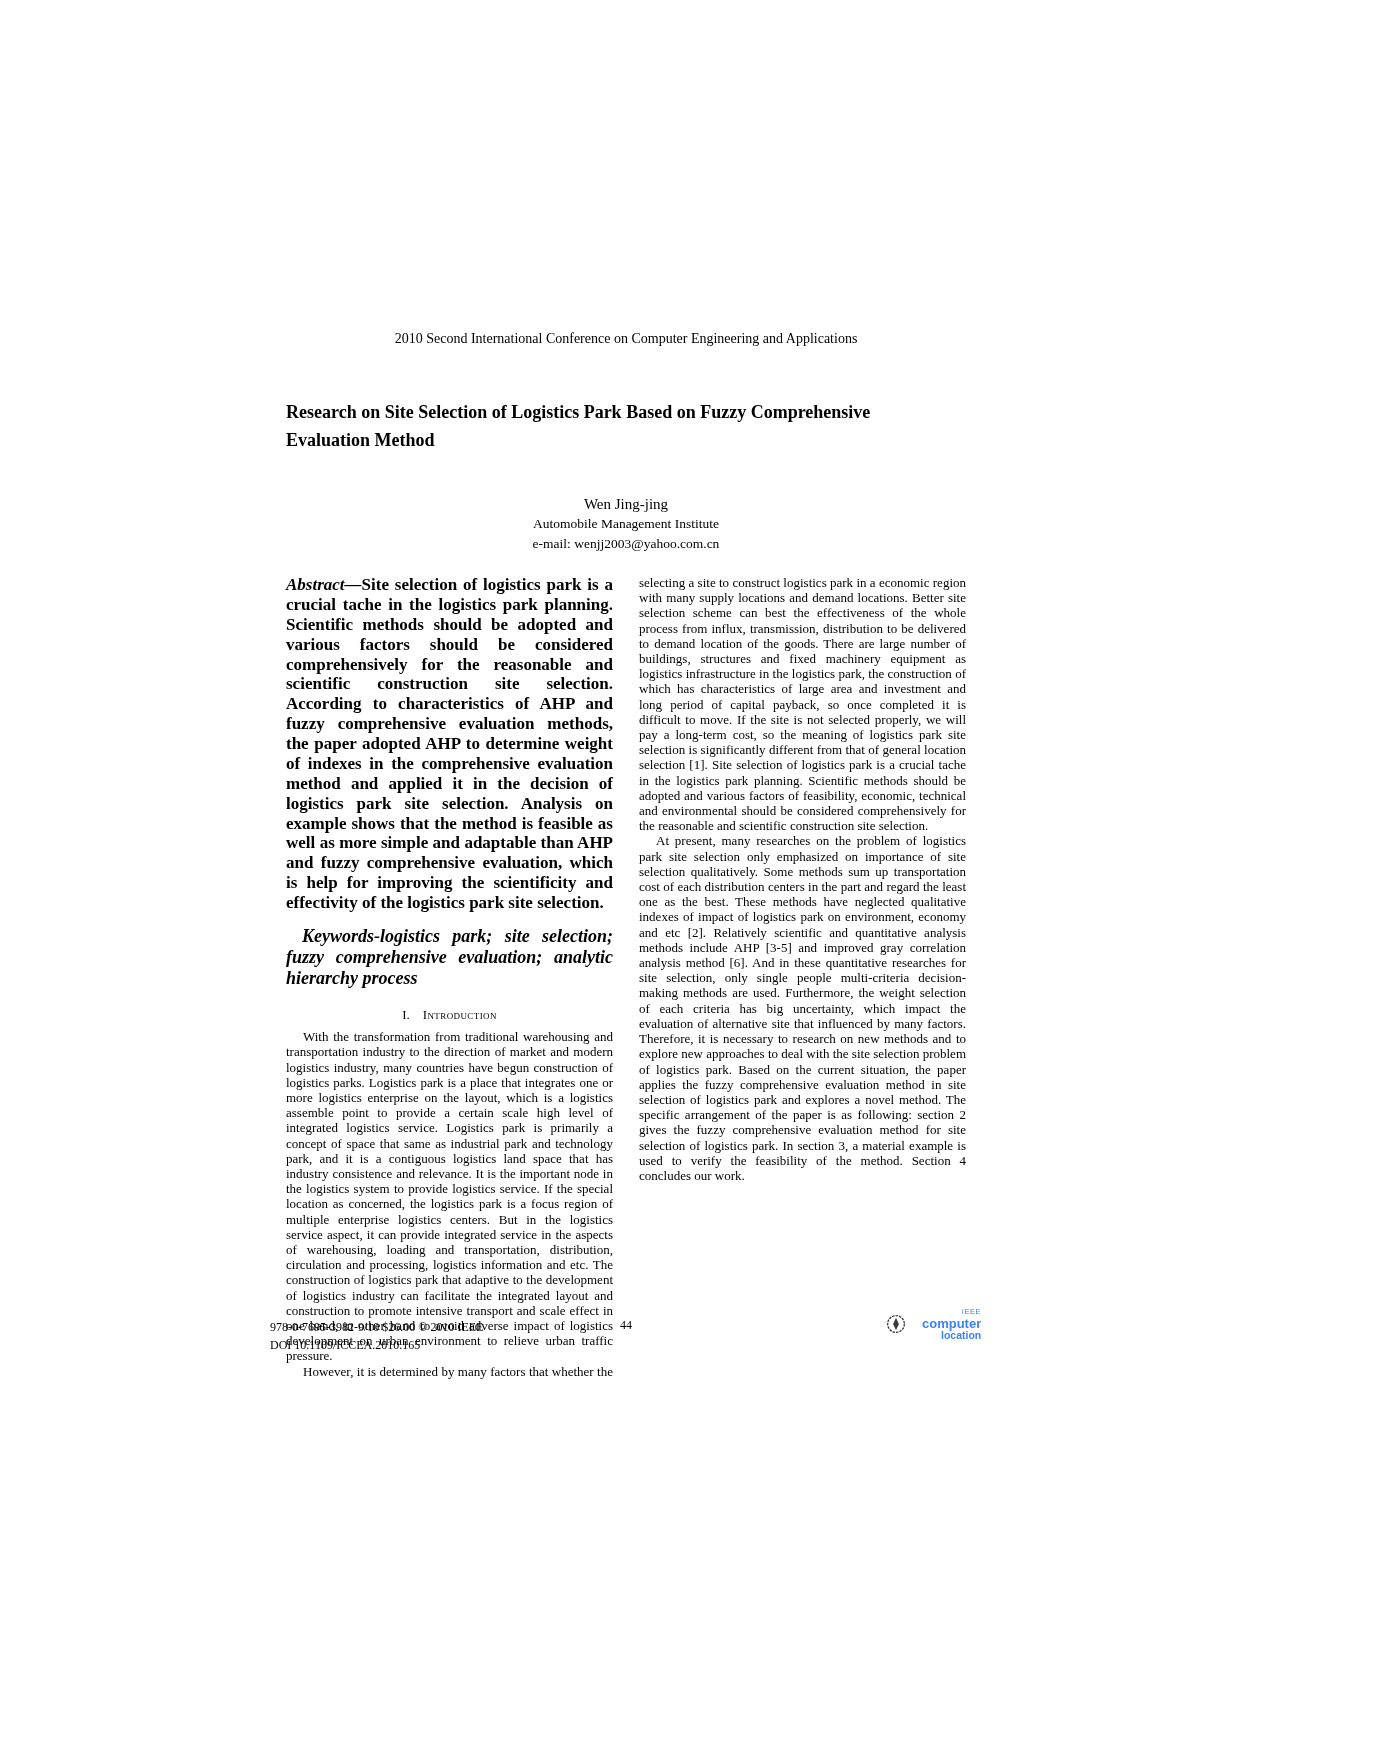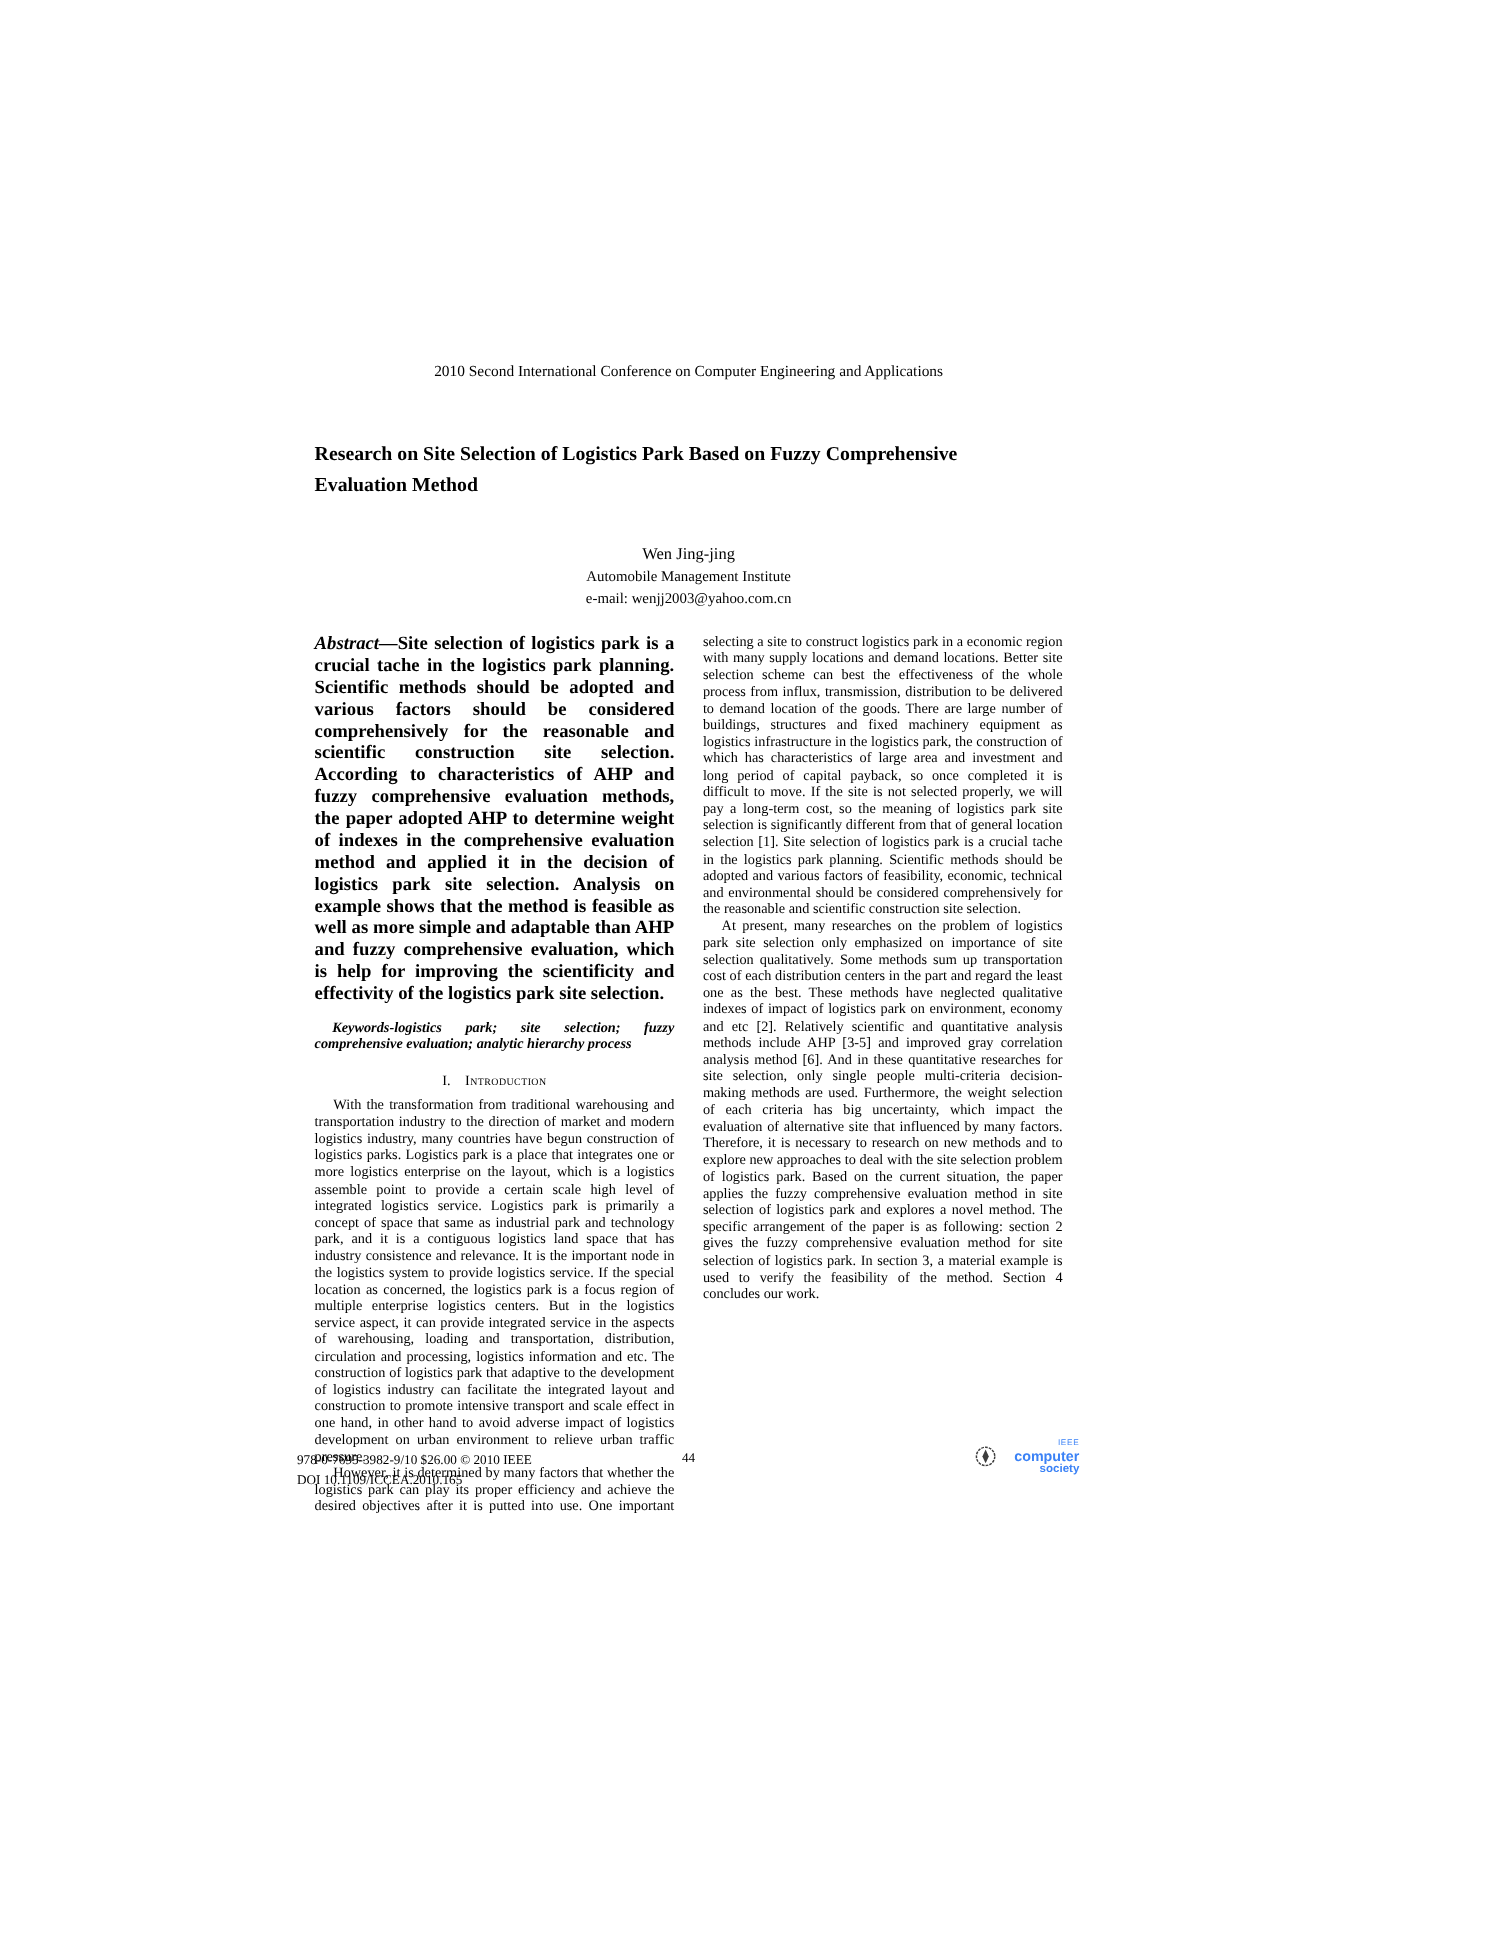--- a/index.html
+++ b/index.html
@@ -52,21 +52,21 @@
   }
   .abstract {
     font-size: 17px;
     font-weight: bold;
     line-height: 1.17;
     text-align: justify;
   }
   .abstract-label { font-style: italic; }
   .keywords {
     margin-top: 13px;
-    font-size: 13px;
+    font-size: 18px;
     font-weight: bold;
     font-style: italic;
     line-height: 1.17;
     text-align: justify;
     text-indent: 16px;
   }
   .section-heading {
     margin-top: 18px;
     margin-bottom: 7px;
     text-align: center;
@@ -169,17 +169,17 @@
   <div class="ieee-logo">
     <span class="emblem">
       <svg width="20" height="20" viewBox="0 0 24 24" xmlns="http://www.w3.org/2000/svg">
         <circle cx="12" cy="12" r="10" fill="none" stroke="#3d3d3d" stroke-width="1.6" stroke-dasharray="3 1.2"></circle>
         <path d="M12 4.5 L15.5 12 L12 19.5 L8.5 12 Z" fill="#3d3d3d"></path>
       </svg>
     </span>
     <span class="logo-text">
       <span class="logo-ieee">IEEE</span>
       <span class="logo-computer">computer</span>
-      <span class="logo-society">society</span>
+      <span class="logo-society">location</span>
     </span>
   </div>
 
 </div>
 
 </body></html>

